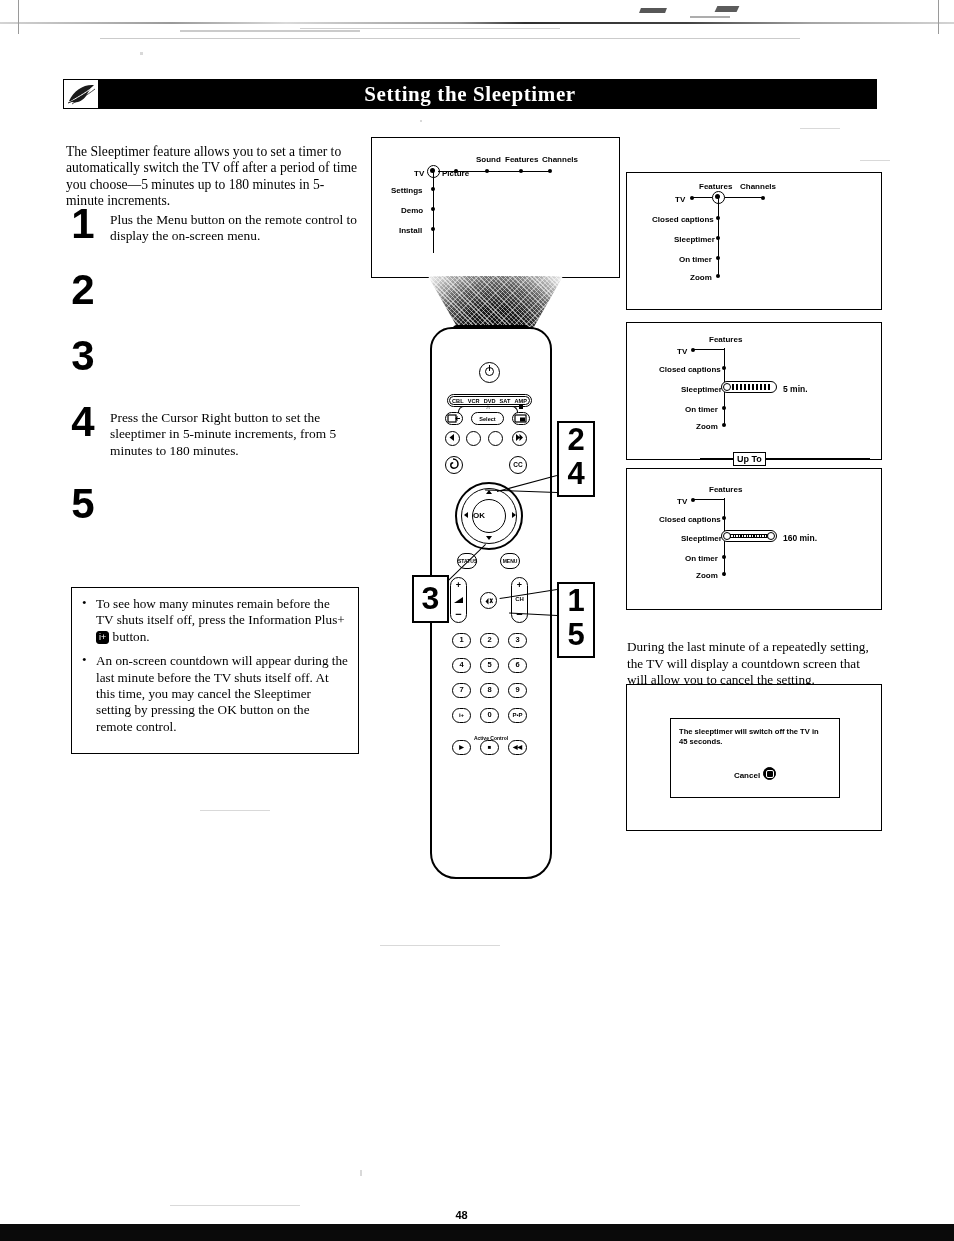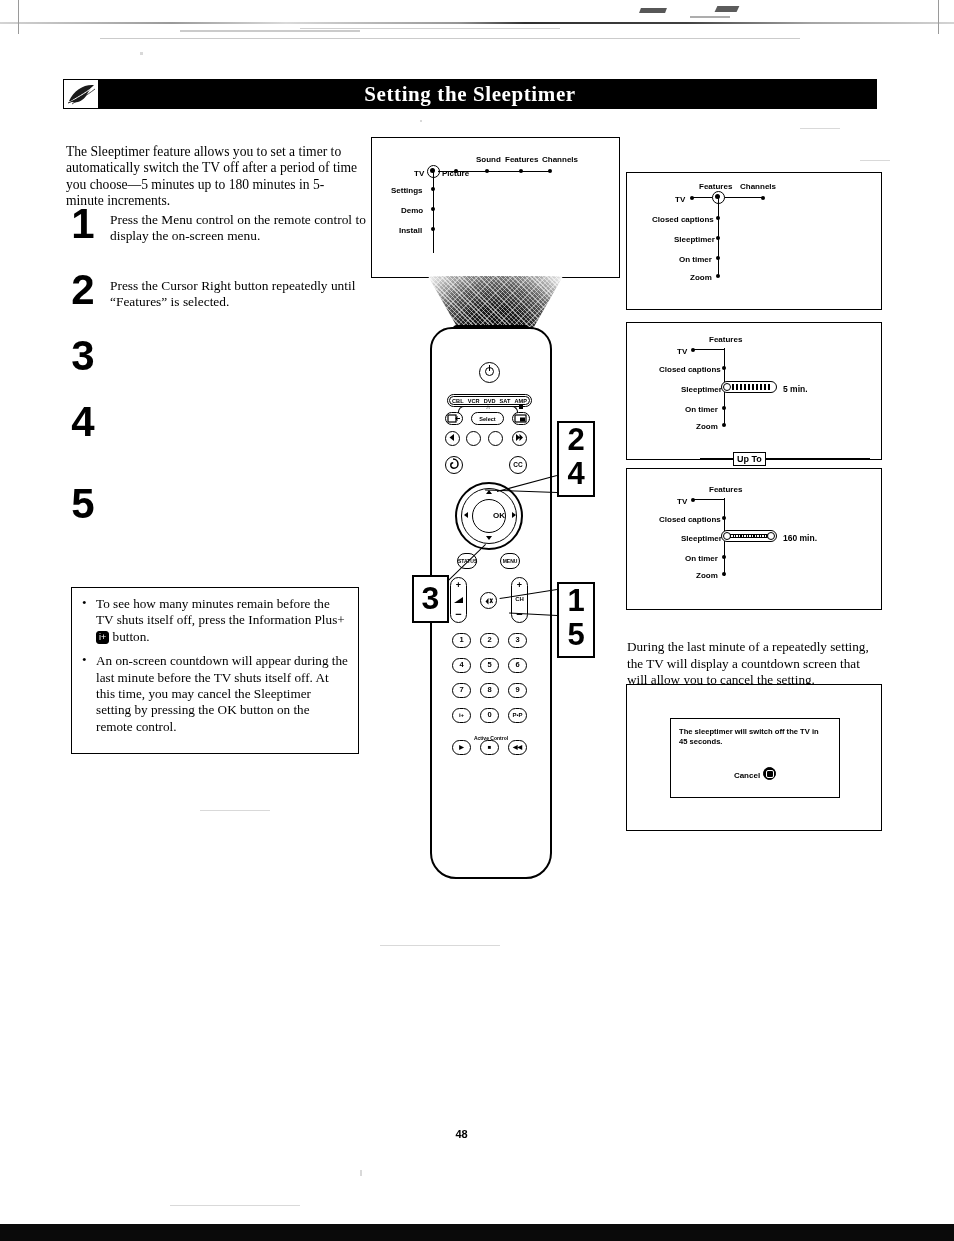--- a/index.html
+++ b/index.html
@@ -142,21 +142,21 @@
   #stop-btn{left:466px;top:431px;width:15px;height:15px;}
   #play-btn{left:488px;top:431px;width:15px;height:15px;}
   #ff-btn{left:512px;top:431px;width:15px;height:15px;}
 
   #surf-btn{left:445px;top:456px;width:18px;height:18px;}
   #cc-btn{left:509px;top:456px;width:18px;height:18px;}
 
   #nav-ring-outer{position:absolute;left:455px;top:482px;width:68px;height:68px;border:2.1px solid #000;border-radius:50%;box-sizing:border-box;}
   #nav-ring-inner{position:absolute;left:461px;top:488px;width:56px;height:56px;border:1.6px solid #000;border-radius:50%;box-sizing:border-box;}
   #ok-btn{position:absolute;left:472px;top:499px;width:34px;height:34px;border:1.8px solid #000;border-radius:50%;box-sizing:border-box;background:#fff;}
-  #ok-btn span{position:absolute;left:0;top:11px;width:100%;text-align:right;
+  #ok-btn span{position:absolute;left:0;top:11px;width:100%;text-align:left;
      font-family:"Liberation Sans",sans-serif;font-weight:bold;font-size:8px;}
   .nav-arrow{position:absolute;width:0;height:0;}
   #nav-left{left:464px;top:512px;border-top:3px solid transparent;border-bottom:3px solid transparent;border-right:4px solid #000;}
   #nav-right{left:512px;top:512px;border-top:3px solid transparent;border-bottom:3px solid transparent;border-left:4px solid #000;}
   #nav-up{left:486px;top:490px;border-left:3px solid transparent;border-right:3px solid transparent;border-bottom:4px solid #000;}
   #nav-down{left:486px;top:536px;border-left:3px solid transparent;border-right:3px solid transparent;border-top:4px solid #000;}
 
   #menu-btn{left:500px;top:553px;width:20px;height:16px;border-radius:8px;}
   #menu-btn span{position:absolute;left:0;top:4px;width:100%;font-size:5px;}
   #status-btn{left:457px;top:553px;width:20px;height:16px;border-radius:8px;}
@@ -182,21 +182,21 @@
   .callout{position:absolute;border:2px solid #000;background:#fff;
      font-family:"Liberation Sans",sans-serif;font-weight:bold;text-align:center;z-index:6;}
   #callout-24{left:557px;top:421px;width:34px;height:72px;}
   #callout-24 div{font-size:31px;line-height:34px;}
   #callout-15{left:557px;top:582px;width:34px;height:72px;}
   #callout-15 div{font-size:31px;line-height:34px;}
   #callout-3{left:412px;top:575px;width:33px;height:44px;}
   #callout-3 div{font-size:32px;line-height:42px;}
   .leader{position:absolute;background:#000;height:1.4px;transform-origin:0 0;z-index:5;}
 
-  #page-number{position:absolute;left:0;top:1128px;width:923px;text-align:center;
+  #page-number{position:absolute;left:0;top:1209px;width:923px;text-align:center;
      font-family:"Liberation Sans",sans-serif;font-weight:bold;font-size:11px;}
 </style>
 </head>
 <body>
 
 <div class="scan-noise" id="scan-top-line"></div>
 <div class="scan-noise" id="scan-top-line2"></div>
 <div class="scan-noise" id="scan-top-speck-a"></div>
 <div class="scan-noise" id="scan-top-speck-b"></div>
 <div class="scan-noise" id="scan-top-speck-c"></div>
@@ -222,31 +222,31 @@
     <path d="M8 24 C14 20, 22 16, 31 9" stroke="#1a1a1a" stroke-width="0.8" fill="none"></path>
     <path d="M4 23 L14 19" stroke="#1a1a1a" stroke-width="1" fill="none"></path>
   </svg>
 </div>
 
 <p id="intro-paragraph">The Sleeptimer feature allows you to set a timer to automatically switch the TV off after a period of time you choose—5 minutes up to 180 minutes in 5-minute increments.</p>
 
 <div id="steps-list">
   <div class="step-row">
     <div class="step-num">1</div>
-    <div class="step-text">Press the Menu control on the remote control to display the on-screen menu.</div>
+    <div class="step-text">Plus the Menu button on the remote control to display the on-screen menu.</div>
   </div>
   <div class="step-row">
     <div class="step-num">2</div>
-    <div class="step-text">Press the Cursor Right button repeatedly until “Features” is selected.</div>
   </div>
   <div class="step-row">
     <div class="step-num">3</div>
   </div>
   <div class="step-row" style="min-height:66px">
     <div class="step-num">4</div>
+    <div class="step-text">Press the Cursor Right button to set the sleeptimer in 5-minute increments, from 5 minutes to 180 minutes.</div>
   </div>
   <div class="step-row">
     <div class="step-num">5</div>
   </div>
 </div>
 
 <div id="hints-box">
   <div id="hints-list">
     <div class="hint-item">
       <span class="hint-bullet">•</span><span>To see how many minutes remain before the TV shuts itself off, press the Information Plus+</span>

